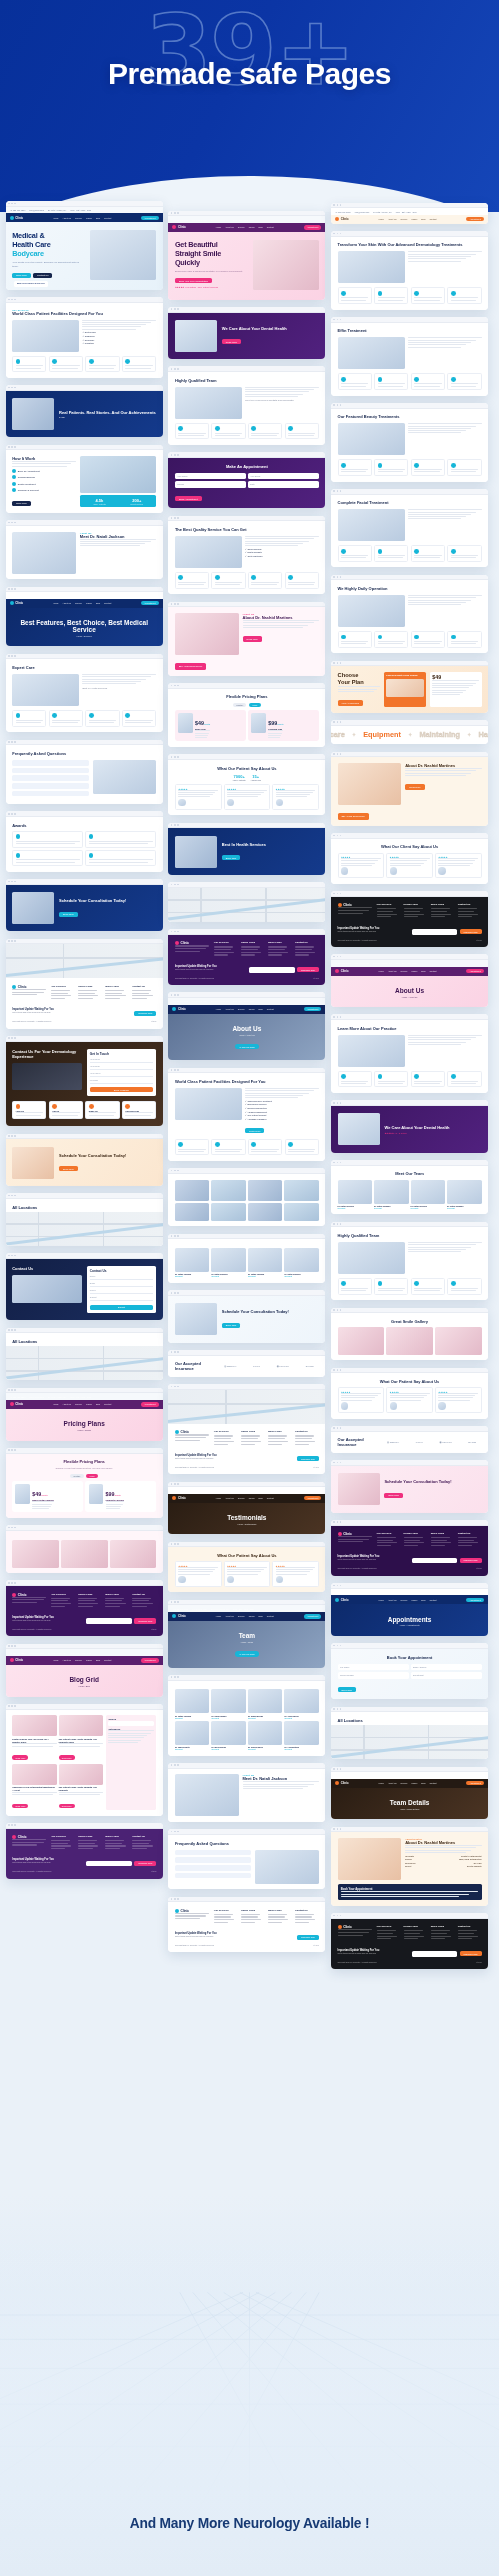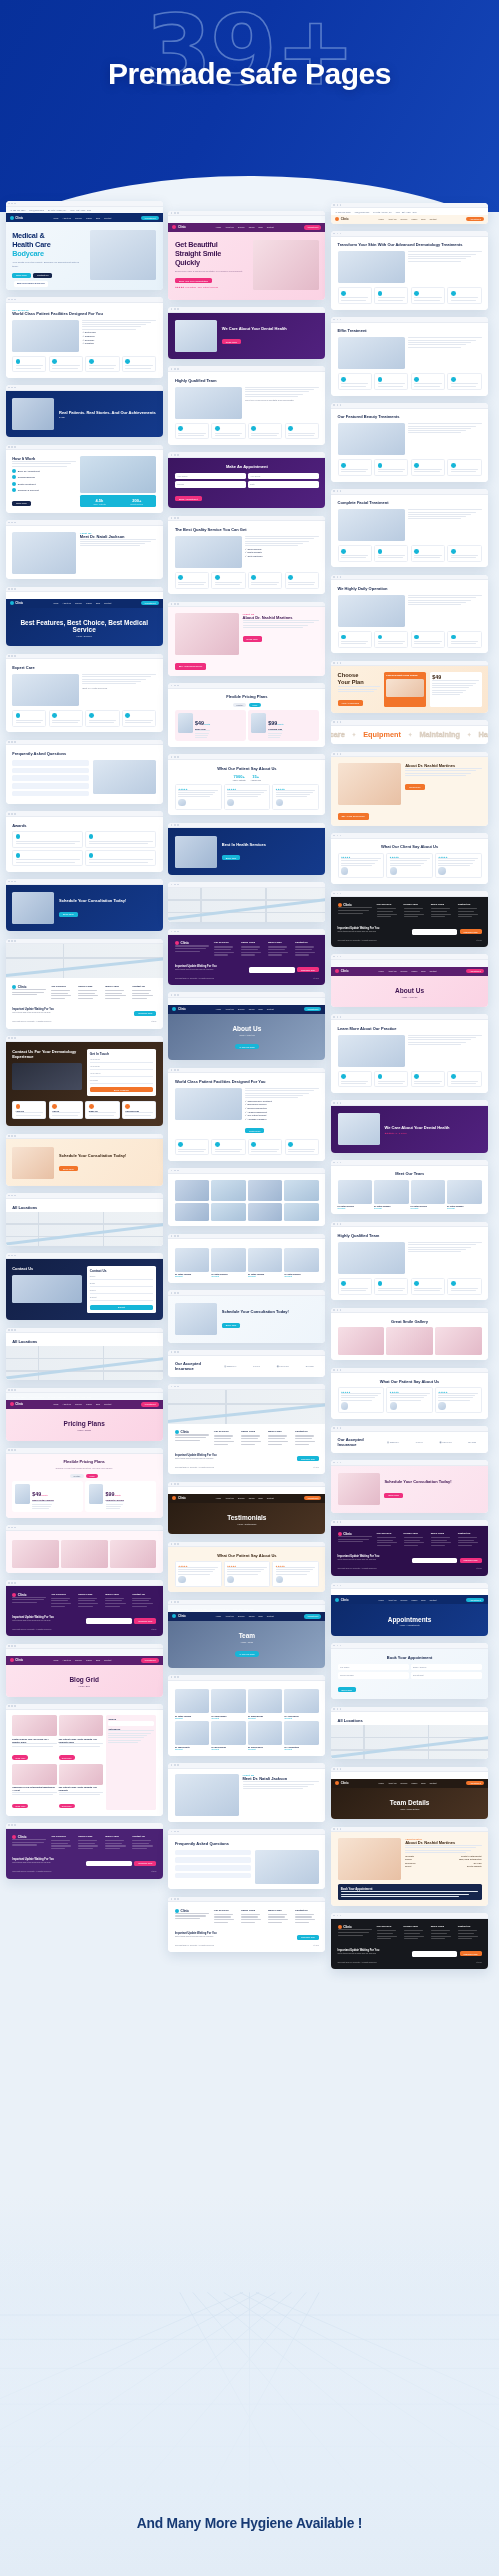--- a/index.html
+++ b/index.html
@@ -3011,14 +3011,14 @@
       <line x1="0" y1="258" x2="616" y2="258"></line>
       <line x1="0" y1="310" x2="616" y2="310"></line>
       <line x1="0" y1="372" x2="616" y2="372"></line>
       <line x1="0" y1="444" x2="616" y2="444"></line>
     </g>
   </svg>
 </div>
 
 <div class="overlay-fade"></div>
 
-<div class="footline">And Many More Hygiene Available !</div>
+<div class="footline">And Many More Neurology Available !</div>
 
 
 </body></html>

